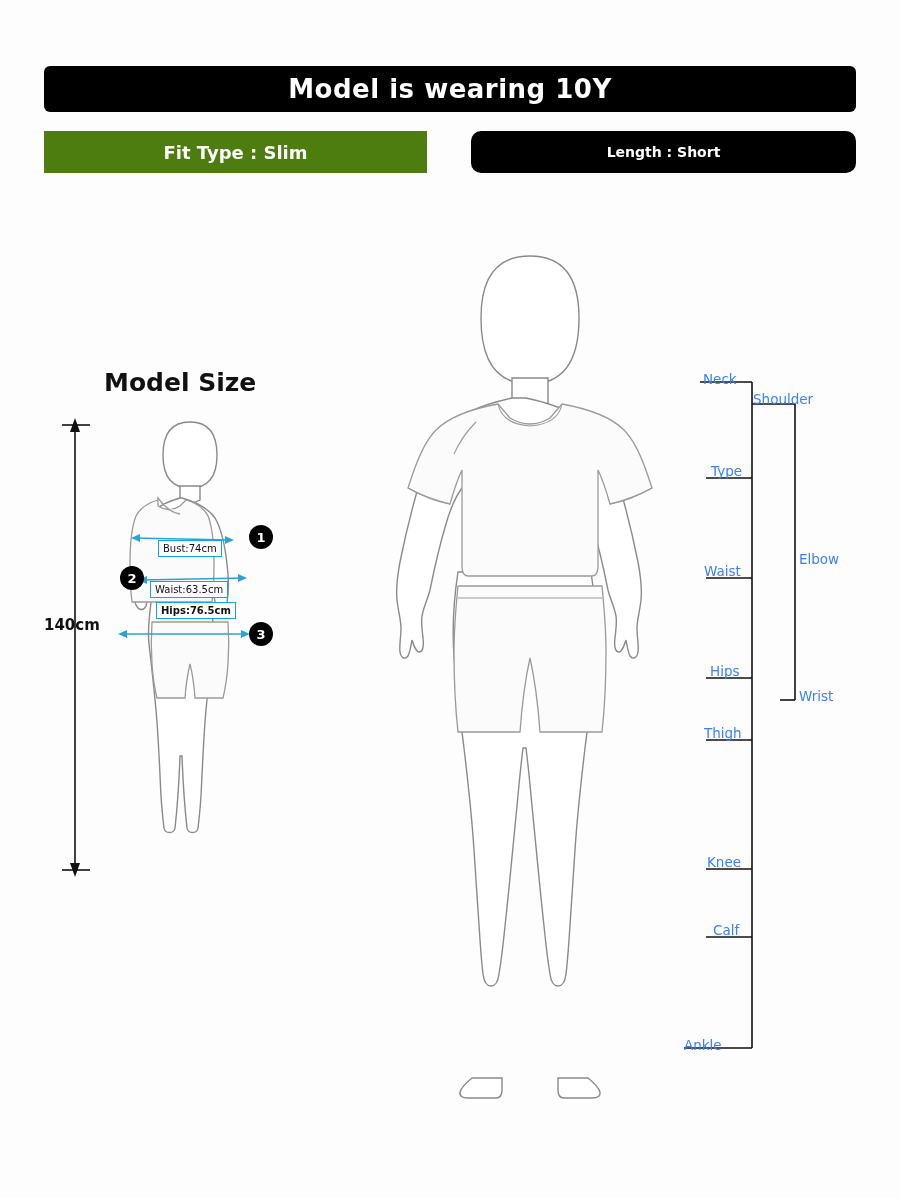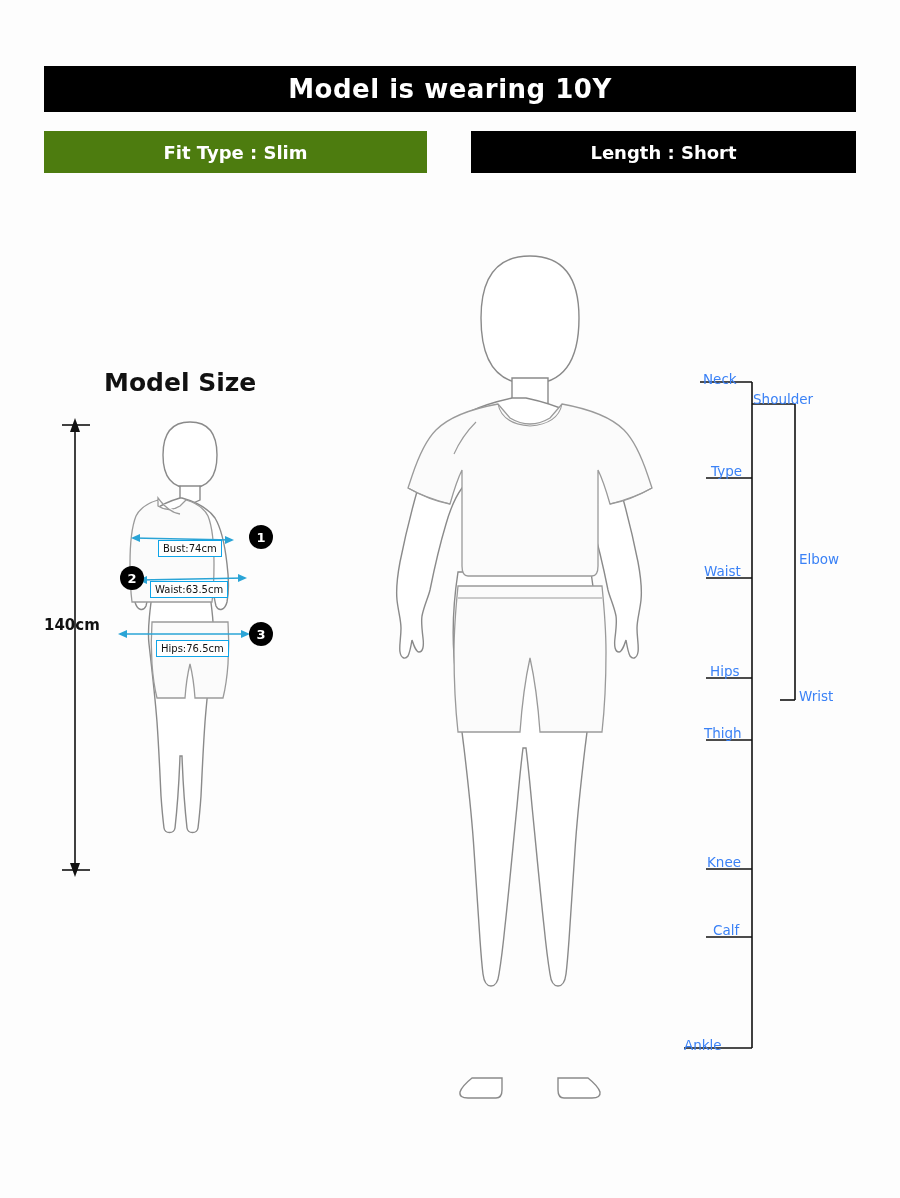--- a/index.html
+++ b/index.html
@@ -28,20 +28,21 @@
     width: 812px;
     height: 46px;
     background: #000;
     color: #fff;
     display: flex;
     align-items: center;
     justify-content: center;
     font-size: 26px;
     font-weight: bold;
     letter-spacing: 0.5px;
+    border-radius: 6px;
   }
   .banner-left {
     position: absolute;
     left: 44px;
     top: 131px;
     width: 383px;
     height: 42px;
     background: #4d7c0f;
     color: #fff;
     display: flex;
@@ -54,22 +55,23 @@
     position: absolute;
     left: 471px;
     top: 131px;
     width: 385px;
     height: 42px;
     background: #000;
     color: #fff;
     display: flex;
     align-items: center;
     justify-content: center;
-    font-size: 18px;
-    font-weight: bold;
+    font-size: 14px;
+    font-weight: bold;
+    border-radius: 10px;
   }
 
   
   .model-size-title {
     position: absolute;
     left: 104px;
     top: 368px;
     font-size: 25px;
     font-weight: bold;
     color: #111;
@@ -91,21 +93,21 @@
     background: #fff;
     border: 1px solid #0ea5e9;
     font-size: 10px;
     color: #111;
     padding: 2px 4px;
     white-space: nowrap;
     line-height: 1.1;
   }
   #chip-bust  { left: 158px; top: 540px; }
   #chip-waist { left: 150px; top: 581px; text-align: center; }
-  #chip-hips  { left: 156px; top: 640px; }
+  #chip-hips  { left: 156px; top: 602px; font-weight: bold; }
 
   .bullet {
     position: absolute;
     width: 24px;
     height: 24px;
     border-radius: 50%;
     background: #000;
     color: #fff;
     font-size: 13px;
     font-weight: bold;

